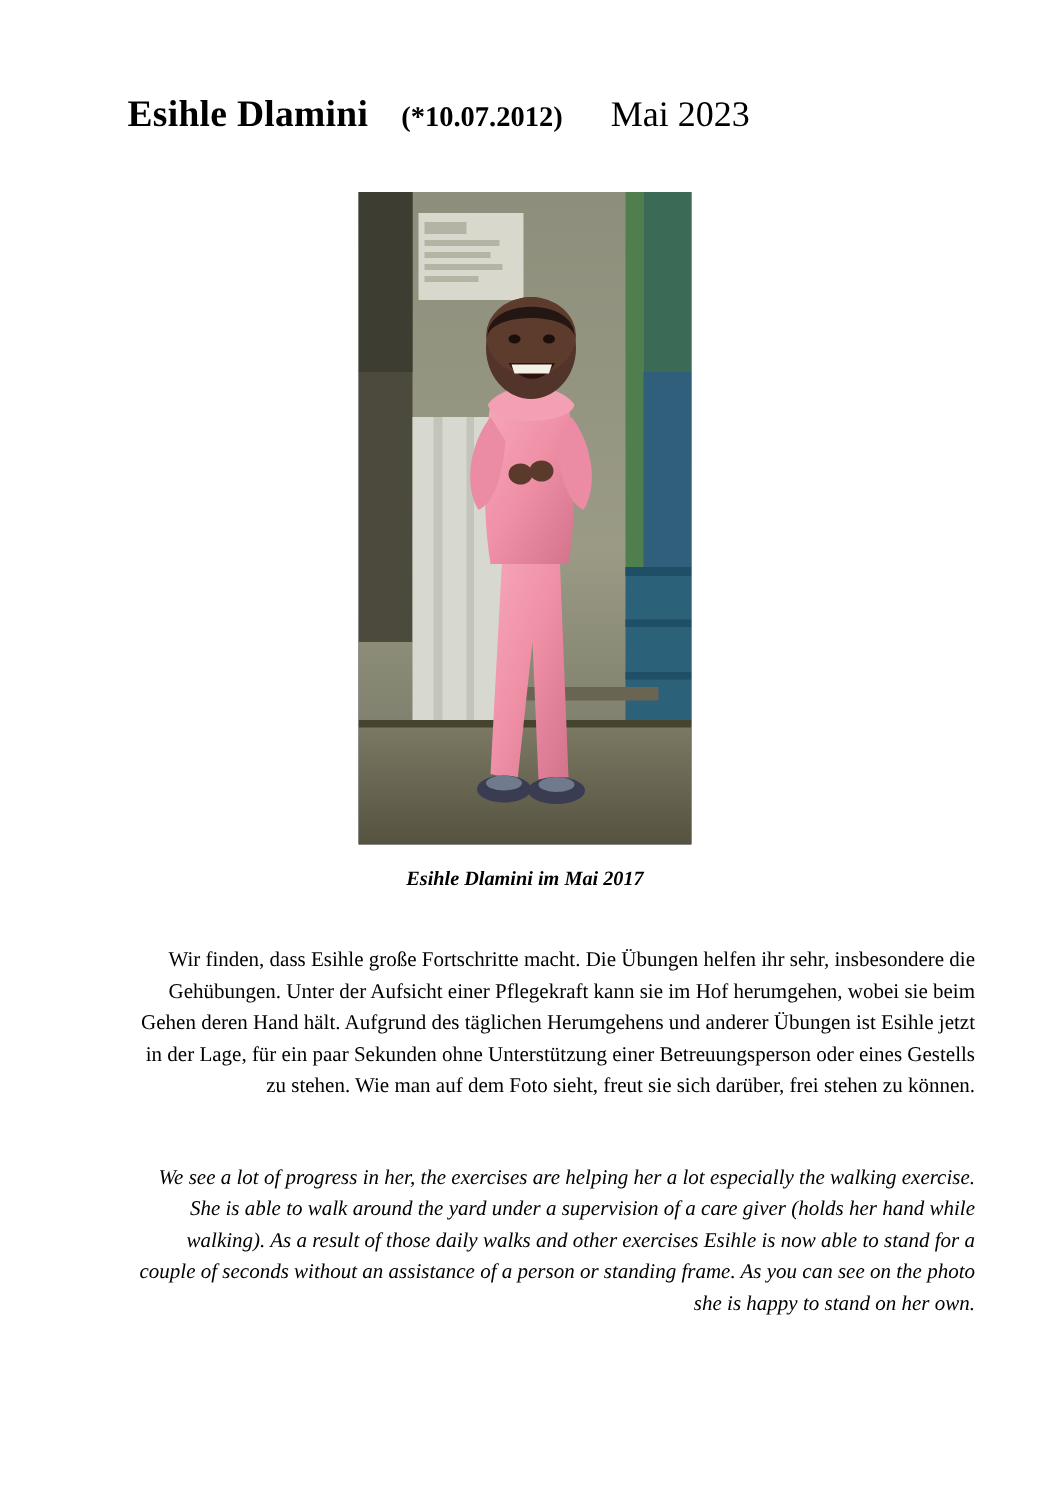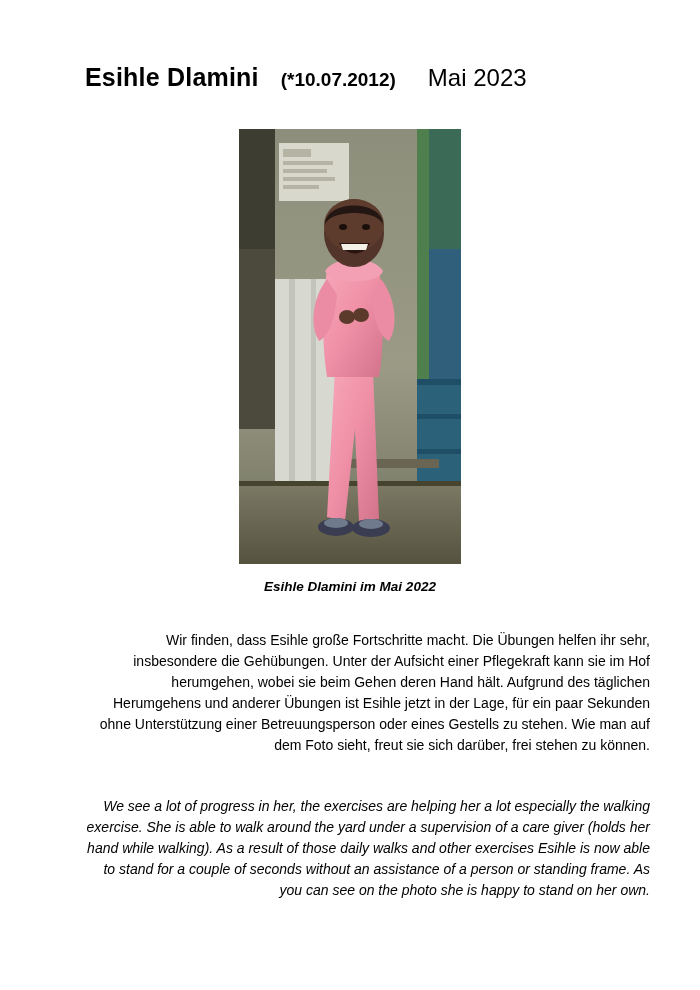--- a/index.html
+++ b/index.html
@@ -12,20 +12,21 @@
     background: #ffffff;
     font-family: "Liberation Sans", sans-serif;
     color: #000000;
     overflow: hidden;
   }
   .page {
     position: relative;
     width: 700px;
     height: 760px;
     box-sizing: border-box;
+    font-family: Liberation Serif, serif;
   }
   
   .header {
     display: flex;
     align-items: baseline;
     padding: 48px 0 0 85px;
   }
   .doc-title {
     font-size: 25px;
     font-weight: bold;
@@ -165,19 +166,19 @@
 
         <ellipse cx="104" cy="98" rx="4" ry="3" fill="#1a0f0b"></ellipse>
         <ellipse cx="127" cy="98" rx="4" ry="3" fill="#1a0f0b"></ellipse>
 
         <path d="M100 114 C108 128 124 128 131 114 Z" fill="#2b1410"></path>
         <path d="M102 115 L129 115 L127 121 L104 121 Z" fill="#f4f1e6"></path>
       </svg>
     </div>
   </div>
 
-  <div class="caption">Esihle Dlamini im Mai 2022</div>
+  <div class="caption">Esihle Dlamini im Mai 2017</div>
 
   <p class="body-text german">Wir finden, dass Esihle große Fortschritte macht. Die Übungen helfen ihr sehr, insbesondere die Gehübungen. Unter der Aufsicht einer Pflegekraft kann sie im Hof herumgehen, wobei sie beim Gehen deren Hand hält. Aufgrund des täglichen Herumgehens und anderer Übungen ist Esihle jetzt in der Lage, für ein paar Sekunden ohne Unterstützung einer Betreuungsperson oder eines Gestells zu stehen. Wie man auf dem Foto sieht, freut sie sich darüber, frei stehen zu können.</p>
 
   <p class="body-text english">We see a lot of progress in her, the exercises are helping her a lot especially the walking exercise. She is able to walk around the yard under a supervision of a care giver (holds her hand while walking). As a result of those daily walks and other exercises Esihle is now able to stand for a couple of seconds without an assistance of a person or standing frame. As you can see on the photo she is happy to stand on her own.</p>
 
 </div>
 
 </body></html>

